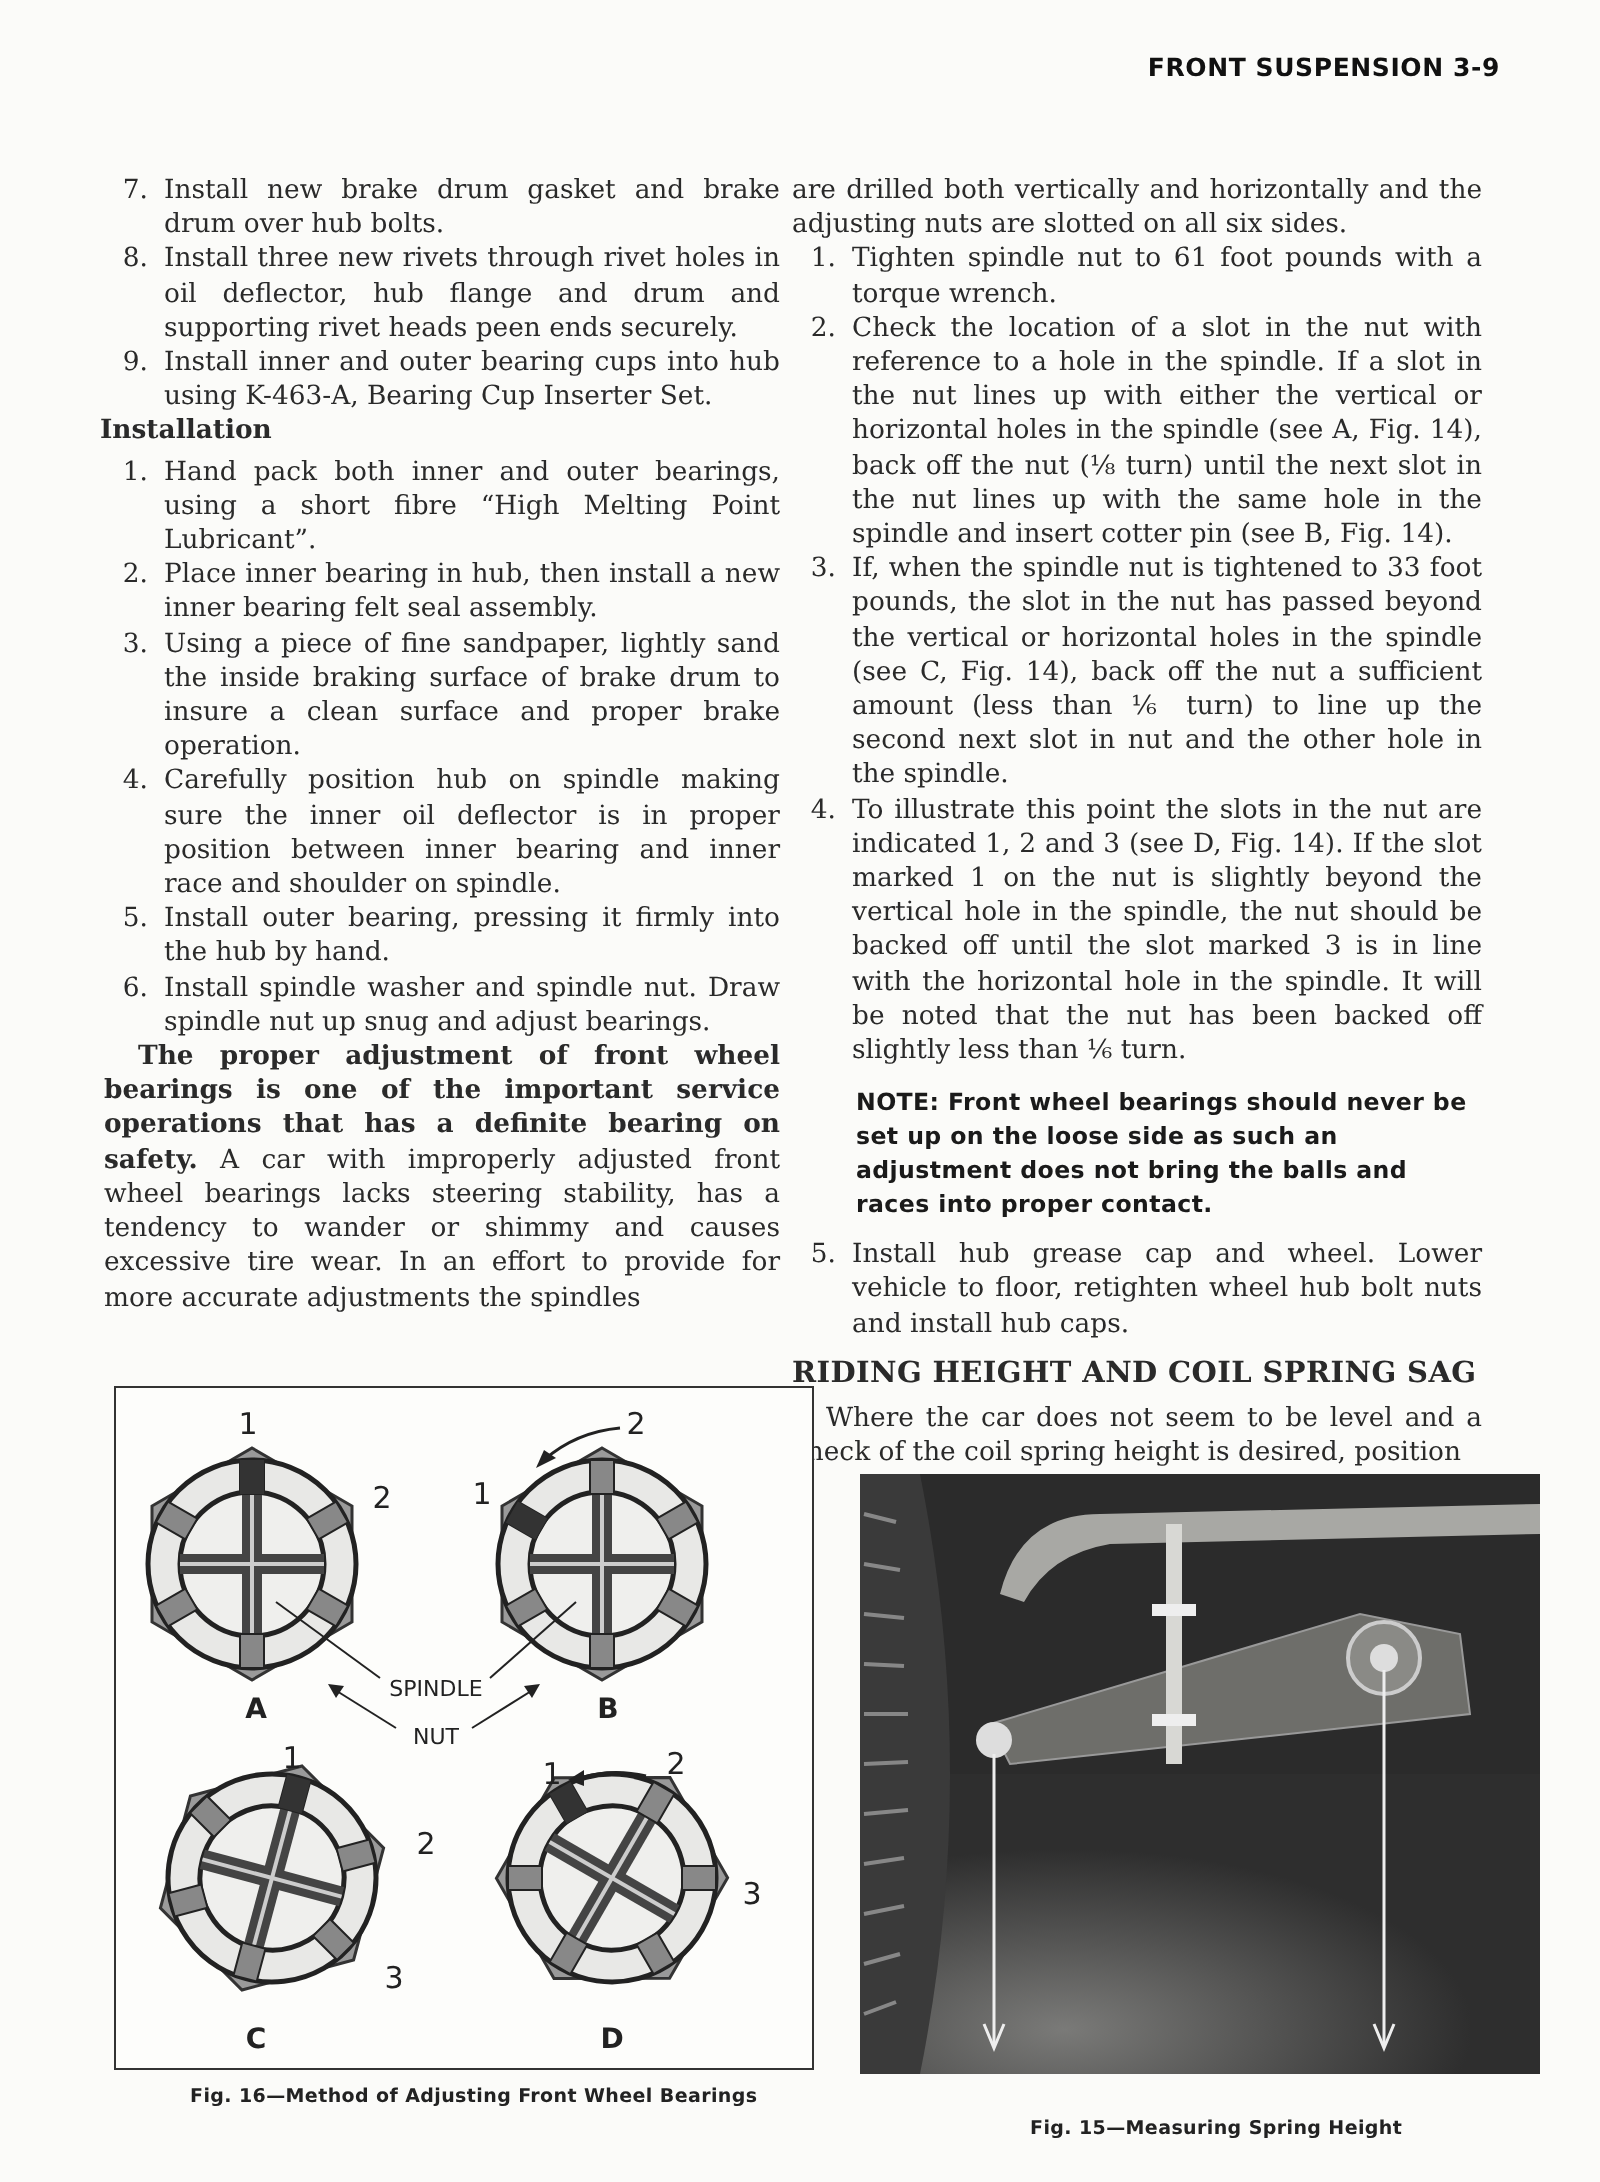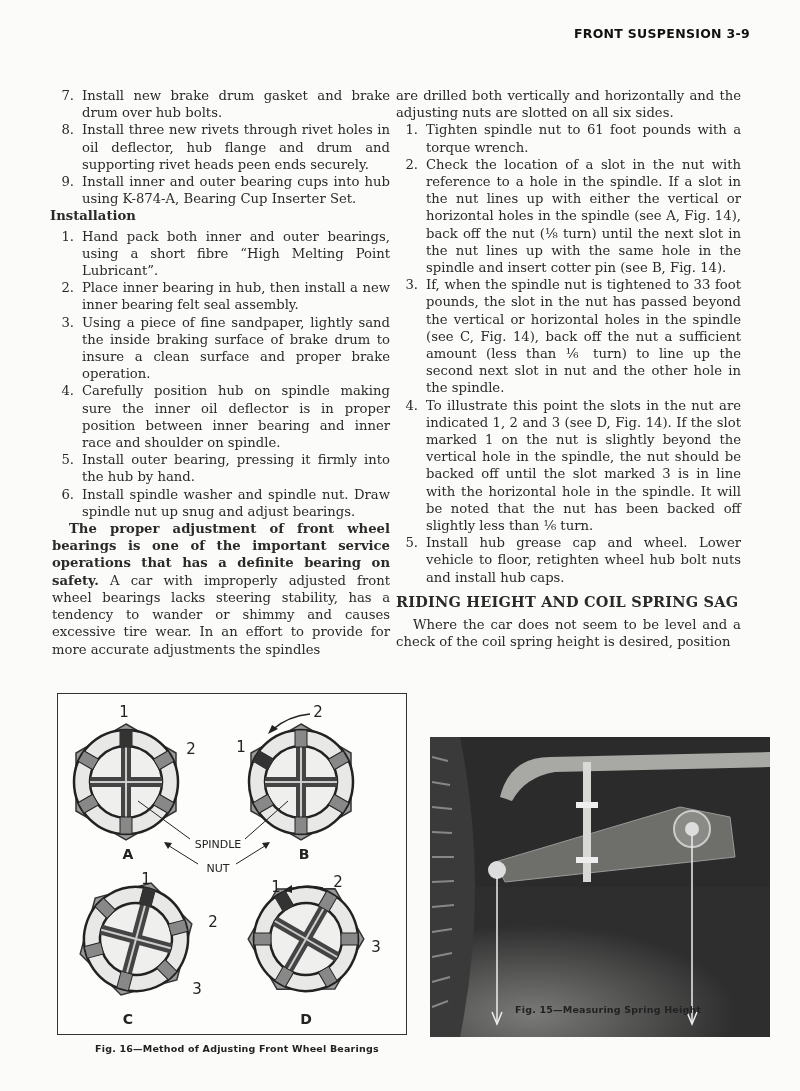--- a/index.html
+++ b/index.html
@@ -16,40 +16,40 @@
   .sub { font-weight:bold; font-size:13.2px; margin-bottom:3px; margin-left:-2px; }
   .h2 { font-weight:bold; font-size:14.5px; letter-spacing:0.2px; margin-top:14px; margin-bottom:6px; }
   .para { text-align:justify; text-indent:17px; }
   .para b { font-weight:bold; }
   .note { font-family:"DejaVu Sans", sans-serif; font-weight:bold; font-size:11.8px;
           line-height:17px; margin:9px 0 8px 32px; letter-spacing:0.2px; color:#1a1a1a; }
   .fig14 { position:absolute; left:57px; top:693px; width:348px; height:340px; border:1.5px solid #333; background:#fdfdfb; }
   .fig15 { position:absolute; left:430px; top:737px; width:340px; height:300px; background:#2a2a2a; overflow:hidden; }
   .caption { position:absolute; font-family:"DejaVu Sans", sans-serif; font-weight:bold; font-size:9.5px; color:#222; letter-spacing:0.2px; }
   .cap14 { left:95px; top:1043px; }
-  .cap15 { left:515px; top:1004px; }
+  .cap15 { left:515px; top:1059px; }
   svg text { font-family:"DejaVu Sans", sans-serif; }
 </style>
 </head>
 <body>
 
 <div class="header">FRONT SUSPENSION 3-9</div>
 
 <div class="col col-left">
   <div class="item">
     <span class="num">7.</span>
     <span class="txt">Install new brake drum gasket and brake drum over hub bolts.</span>
   </div>
   <div class="item">
     <span class="num">8.</span>
     <span class="txt">Install three new rivets through rivet holes in oil deflector, hub flange and drum and supporting rivet heads peen ends securely.</span>
   </div>
   <div class="item">
     <span class="num">9.</span>
-    <span class="txt">Install inner and outer bearing cups into hub using K-874-A, Bearing Cup Inserter Set.</span>
+    <span class="txt">Install inner and outer bearing cups into hub using K-463-A, Bearing Cup Inserter Set.</span>
   </div>
 
   <div class="sub">Installation</div>
   <div class="item">
     <span class="num">1.</span>
     <span class="txt">Hand pack both inner and outer bearings, using a short fibre “High Melting Point Lubricant”.</span>
   </div>
   <div class="item">
     <span class="num">2.</span>
     <span class="txt">Place inner bearing in hub, then install a new inner bearing felt seal assembly.</span>
@@ -85,20 +85,21 @@
     <span class="txt">Check the location of a slot in the nut with reference to a hole in the spindle. If a slot in the nut lines up with either the vertical or horizontal holes in the spindle (see A, Fig. 14), back off the nut (⅛ turn) until the next slot in the nut lines up with the same hole in the spindle and insert cotter pin (see B, Fig. 14).</span>
   </div>
   <div class="item">
     <span class="num">3.</span>
     <span class="txt">If, when the spindle nut is tightened to 33 foot pounds, the slot in the nut has passed beyond the vertical or horizontal holes in the spindle (see C, Fig. 14), back off the nut a sufficient amount (less than ⅙ turn) to line up the second next slot in nut and the other hole in the spindle.</span>
   </div>
   <div class="item">
     <span class="num">4.</span>
     <span class="txt">To illustrate this point the slots in the nut are indicated 1, 2 and 3 (see D, Fig. 14). If the slot marked 1 on the nut is slightly beyond the vertical hole in the spindle, the nut should be backed off until the slot marked 3 is in line with the horizontal hole in the spindle. It will be noted that the nut has been backed off slightly less than ⅙ turn.</span>
   </div>
+  <div class="note">NOTE: Front wheel bearings should never be set up on the loose side as such an adjustment does not bring the balls and races into proper contact.</div>
   <div class="item">
     <span class="num">5.</span>
     <span class="txt">Install hub grease cap and wheel. Lower vehicle to floor, retighten wheel hub bolt nuts and install hub caps.</span>
   </div>
   <div class="h2" style="margin-top:7px">RIDING HEIGHT AND COIL SPRING SAG</div>
   <div class="para">Where the car does not seem to be level and a check of the coil spring height is desired, position</div>
 </div>
 
 <div class="fig14">
   <svg width="348" height="340" viewBox="0 0 348 340">

